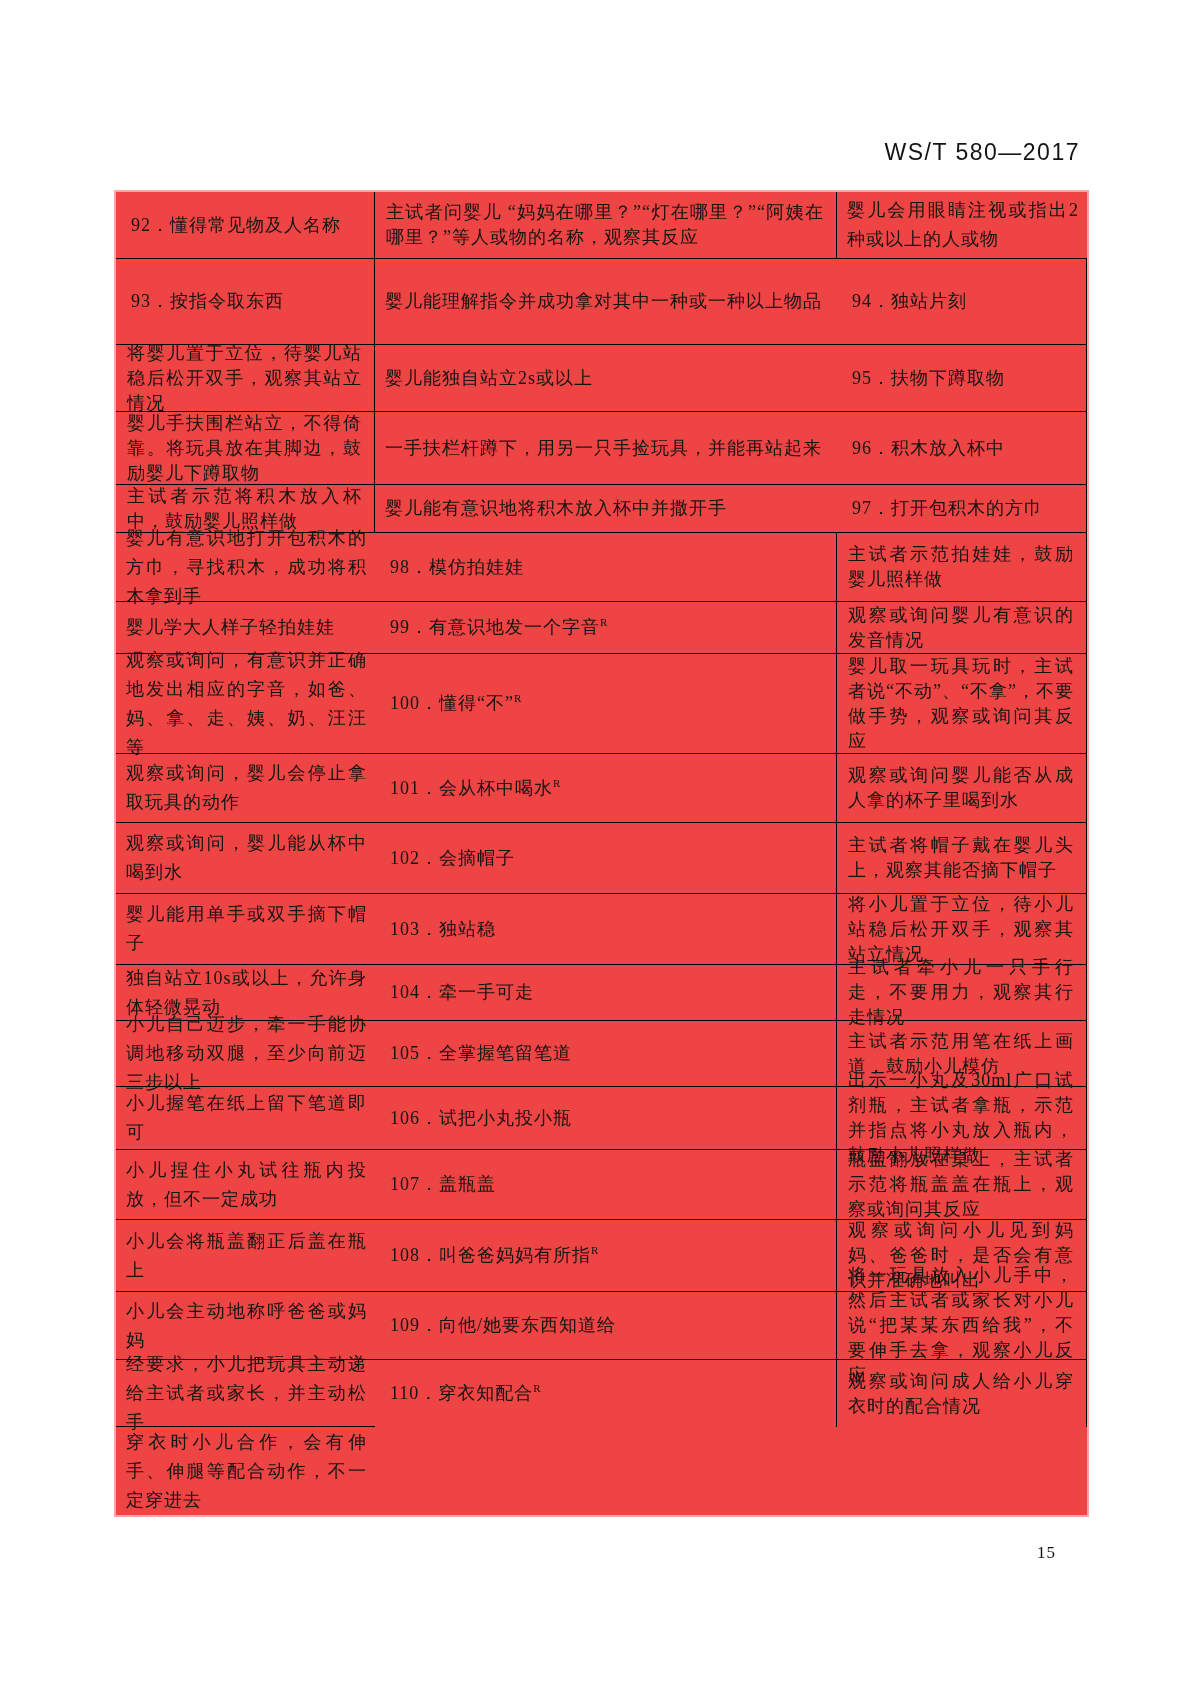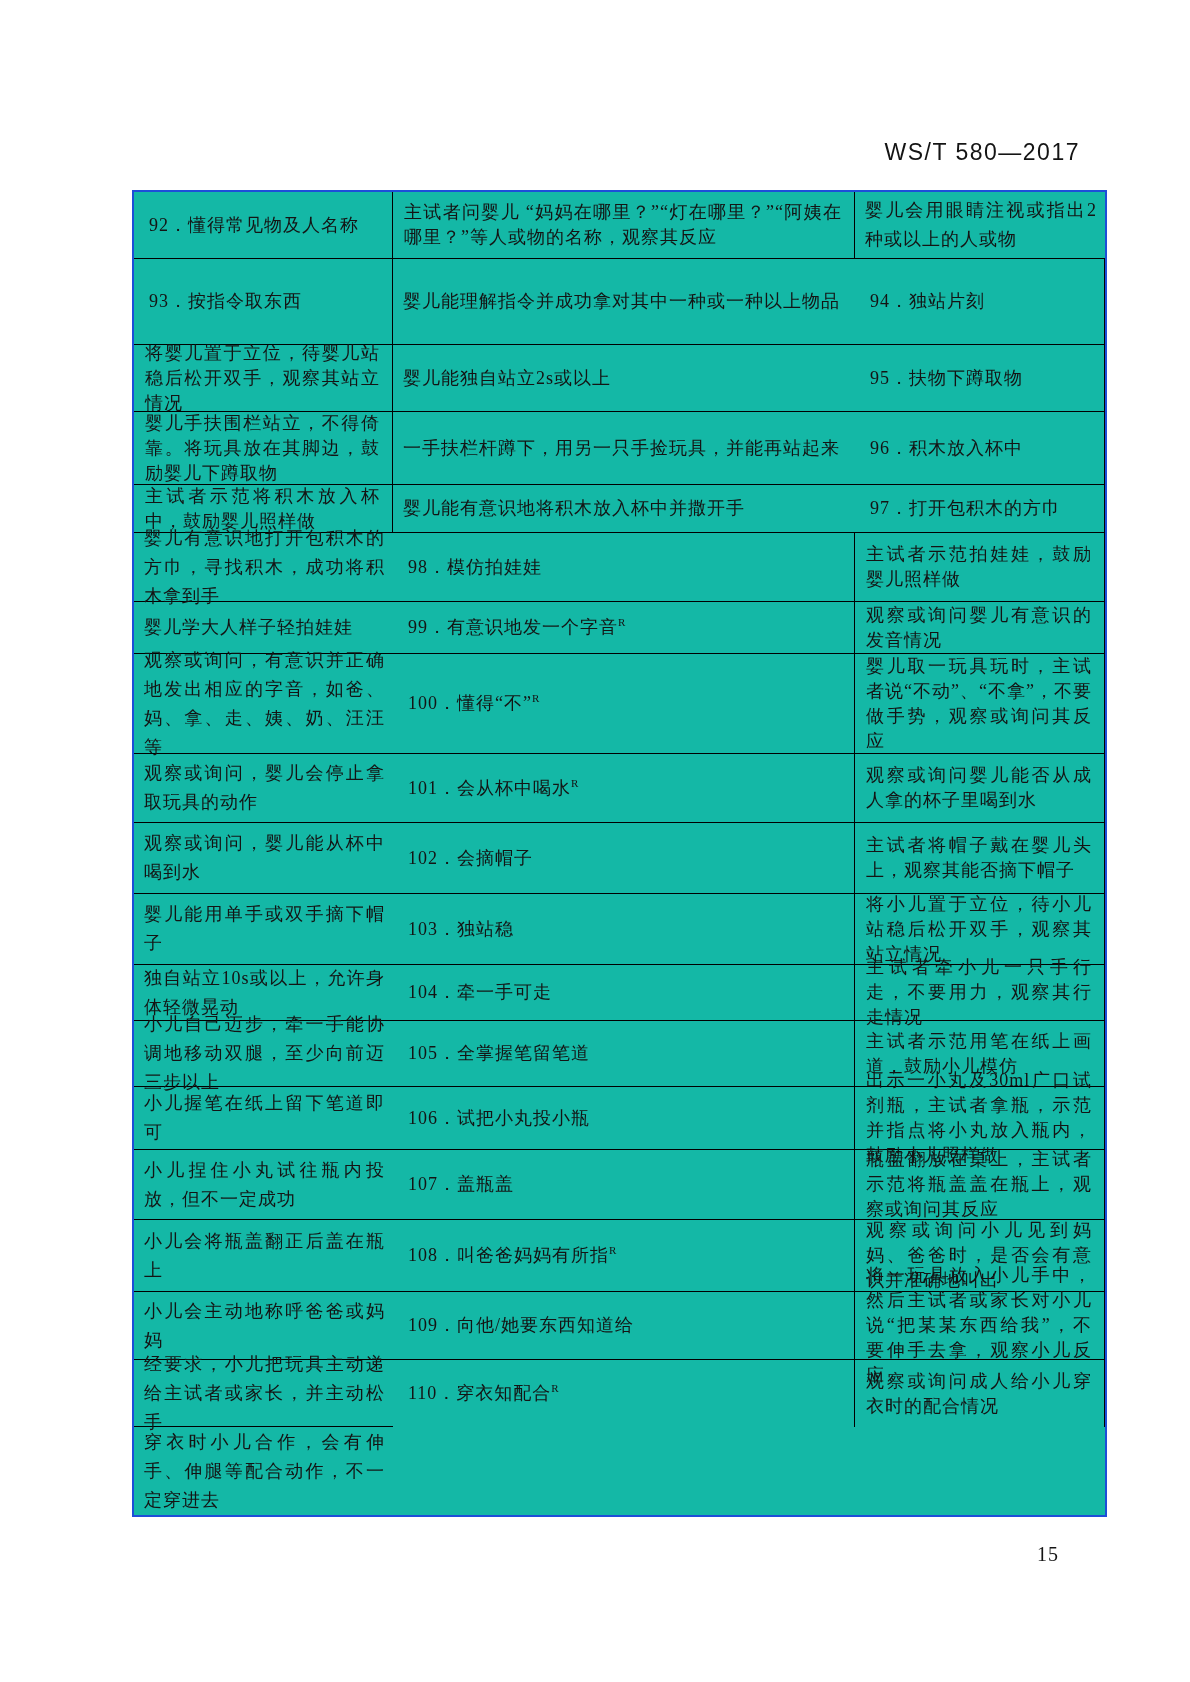--- a/index.html
+++ b/index.html
@@ -15,26 +15,26 @@
     top:139px; right:110px;
     font-family:"Liberation Sans","DejaVu Sans",sans-serif;
     font-size:23px;
     letter-spacing:1.5px;
     color:#141414;
     white-space:nowrap;
     margin-left:48px;
   }
   .assessment-table {
     position:absolute;
-    left:132px; top:190px;
+    left:114px; top:190px;
     display:grid;
     grid-template-columns:259px 462px 250px;
     grid-template-rows:67px 86px 67px 73px 48px 69px 52px 100px 69px 71px 71px 56px 66px 63px 70px 72px 68px 67px 88px;
-    border:2px solid #1d4ed8;
-    background:#14b8a6;
+    border:2px solid #fca5a5;
+    background:#ef4444;
   }
   .cell {
     box-sizing:border-box;
     border-right:1px solid #000;
     border-bottom:1px solid #000;
     display:flex;
     align-items:center;
     font-size:18px;
     line-height:25px;
     letter-spacing:1px;
@@ -49,21 +49,21 @@
   .c1 .txt { white-space:nowrap; }
   sup {
     font-size:11px;
     letter-spacing:0;
     vertical-align:super;
     line-height:0;
   }
   .page-num {
     position:absolute;
     left:1037px; top:1543px;
-    font-size:20px;
+    font-size:17px;
     letter-spacing:1px;
   }
 </style>
 </head>
 <body>
 
 <div class="doc-header">WS/T 580—2017</div>
 
 <div class="assessment-table">
 

